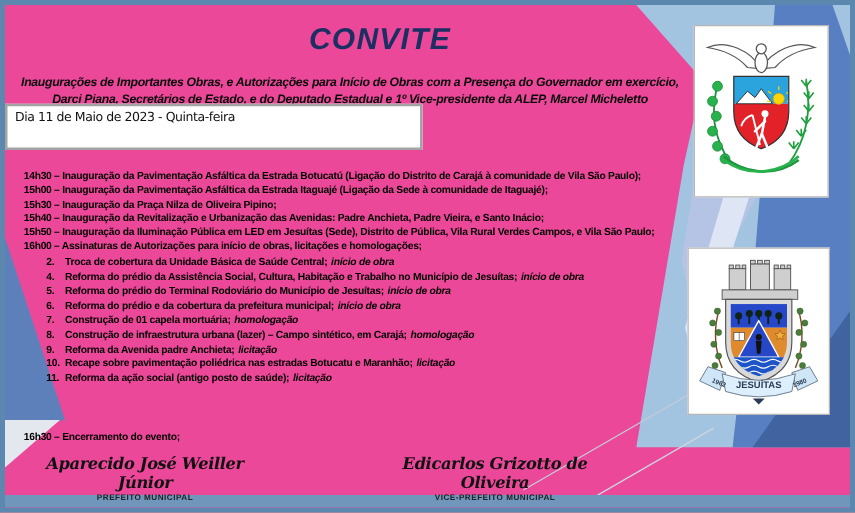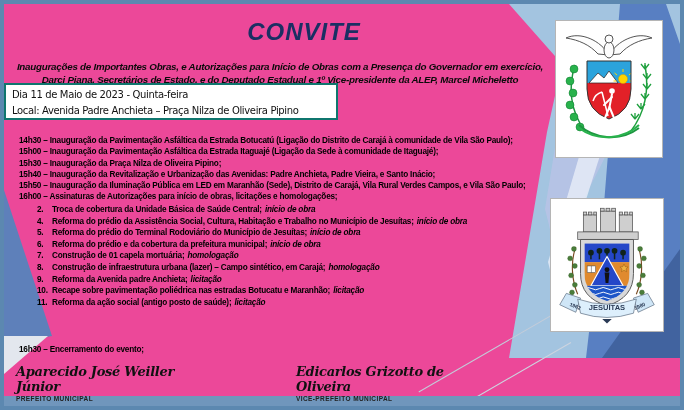--- a/index.html
+++ b/index.html
@@ -19,32 +19,32 @@
   .bg-strip{position:absolute;left:0;top:392px;width:676px;height:10px;background:#7096bc;}
   .bg-line1{position:absolute;width:190px;height:1px;background:#c3ccd9;left:402px;top:340px;transform:rotate(-30deg);}
   .bg-line2{position:absolute;width:120px;height:1px;background:#cdd4df;left:455px;top:368px;transform:rotate(-30deg);}
 
   .title{position:absolute;left:0;top:14px;width:600px;text-align:center;
     font-size:24px;font-weight:bold;font-style:italic;color:#1b2f63;letter-spacing:1px;}
   .subtitle{position:absolute;left:0;top:45px;width:552px;text-align:center;
     font-size:9.8px;font-weight:bold;font-style:italic;color:#0a0a0a;
     line-height:12.5px;letter-spacing:-0.25px;white-space:nowrap;margin-top:12px;}
   .event-box{position:absolute;left:0px;top:79px;width:334px;height:37px;
-    border:2px solid #0f766e;background:#fff;box-sizing:border-box;
+    border:2px solid #a3a3a3;background:#fff;box-sizing:border-box;
     padding:2px 6px;font-family:"DejaVu Sans",sans-serif;font-size:10px;
     letter-spacing:-0.35px;line-height:15.5px;white-space:nowrap;color:#111;}
   .schedule{position:absolute;left:15px;top:131px;font-size:8.2px;font-weight:bold;
     letter-spacing:-0.2px;line-height:11.3px;white-space:nowrap;}
   .agenda{position:absolute;left:33px;top:200px;font-size:8.2px;font-weight:bold;
     letter-spacing:-0.2px;line-height:11.6px;white-space:nowrap;}
   .agenda .num{display:inline-block;min-width:15px;}
   .agenda .status{font-style:italic;margin-left:3px;}
   .closing{position:absolute;left:15px;top:341px;font-size:8.2px;font-weight:bold;
     letter-spacing:-0.2px;white-space:nowrap;}
-  .sig{position:absolute;top:360px;width:200px;text-align:left;}
+  .sig{position:absolute;top:360px;width:200px;text-align:center;}
   .sig1{left:12px;} .sig2{left:292px;}
   .sig-name{font-family:"DejaVu Serif",serif;font-style:italic;font-weight:bold;
     font-size:13px;letter-spacing:-0.3px;color:#111;}
   .sig-role{font-size:6.5px;font-weight:bold;letter-spacing:0.4px;margin-top:1px;color:#222;}
 
   .arms{position:absolute;background:#fff;border:1px solid #b5b5b5;
     display:flex;align-items:center;justify-content:center;}
   .arms-parana{left:551px;top:16px;width:106px;height:136px;}
   .arms-jesuitas{left:546px;top:194px;width:112px;height:132px;}
   .arms svg{display:block;}
@@ -67,29 +67,28 @@
   <div class="bg-strip"></div>
 
   <div class="title">CONVITE</div>
   <div class="subtitle">
     <div>Inaugurações de Importantes Obras, e Autorizações para Início de Obras com a Presença do Governador em exercício,</div>
     <div>Darci Piana, Secretários de Estado, e do Deputado Estadual e 1º Vice-presidente da ALEP, Marcel Micheletto</div>
   </div>
 
   <div class="event-box">
     <div>Dia 11 de Maio de 2023 - Quinta-feira</div>
-    <div>Local: Avenida Padre Anchieta – Praça Nilza de Oliveira Pipino</div>
   </div>
 
   <div class="schedule">
     <div>14h30 – Inauguração da Pavimentação Asfáltica da Estrada Botucatú (Ligação do Distrito de Carajá à comunidade de Vila São Paulo);</div>
     <div>15h00 – Inauguração da Pavimentação Asfáltica da Estrada Itaguajé (Ligação da Sede à comunidade de Itaguajé);</div>
     <div>15h30 – Inauguração da Praça Nilza de Oliveira Pipino;</div>
     <div>15h40 – Inauguração da Revitalização e Urbanização das Avenidas: Padre Anchieta, Padre Vieira, e Santo Inácio;</div>
-    <div>15h50 – Inauguração da Iluminação Pública em LED em Maranhão (Sede), Distrito de Carajá, Vila Rural Verdes Campos, e Vila São Paulo;</div>
+    <div>15h50 – Inauguração da Iluminação Pública em LED em Jesuítas (Sede), Distrito de Pública, Vila Rural Verdes Campos, e Vila São Paulo;</div>
     <div>16h00 – Assinaturas de Autorizações para início de obras, licitações e homologações;</div>
   </div>
 
   <div class="agenda">
     <div><span class="num">2.</span><span>Troca de cobertura da Unidade Básica de Saúde Central;</span><span class="status">início de obra</span></div>
     <div><span class="num">4.</span><span>Reforma do prédio da Assistência Social, Cultura, Habitação e Trabalho no Município de Jesuítas;</span><span class="status">início de obra</span></div>
     <div><span class="num">5.</span><span>Reforma do prédio do Terminal Rodoviário do Município de Jesuítas;</span><span class="status">início de obra</span></div>
     <div><span class="num">6.</span><span>Reforma do prédio e da cobertura da prefeitura municipal;</span><span class="status">início de obra</span></div>
     <div><span class="num">7.</span><span>Construção de 01 capela mortuária;</span><span class="status">homologação</span></div>
     <div><span class="num">8.</span><span>Construção de infraestrutura urbana (lazer) – Campo sintético, em Carajá;</span><span class="status">homologação</span></div>

